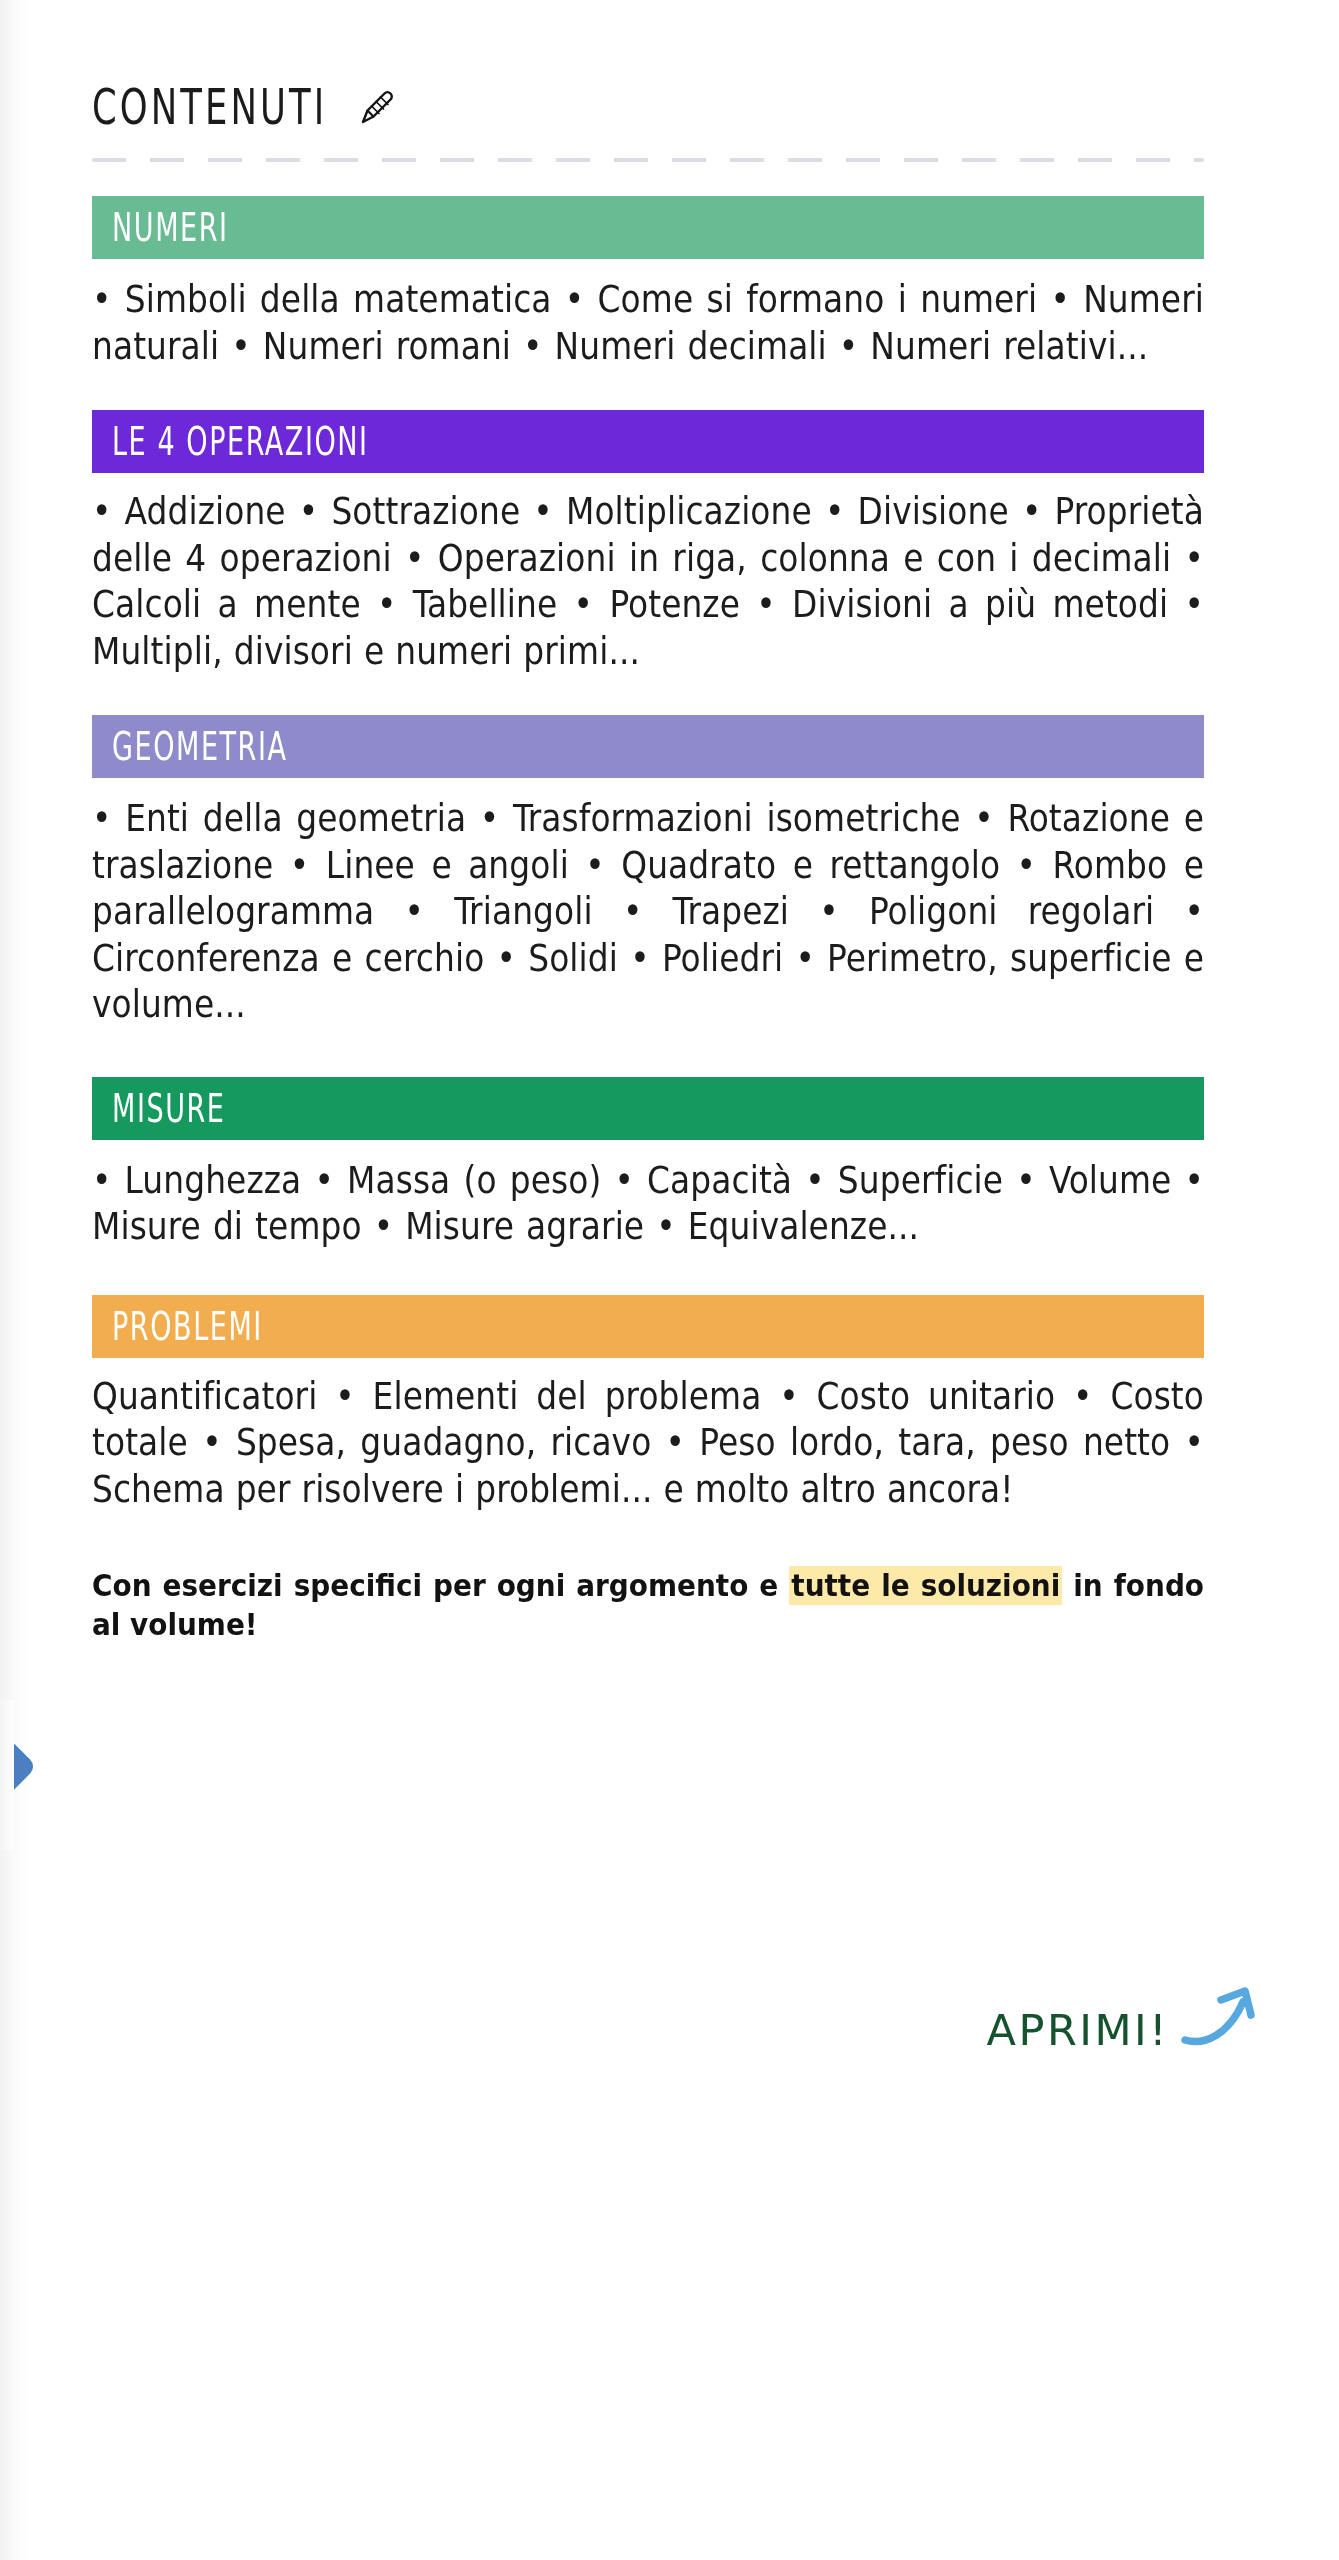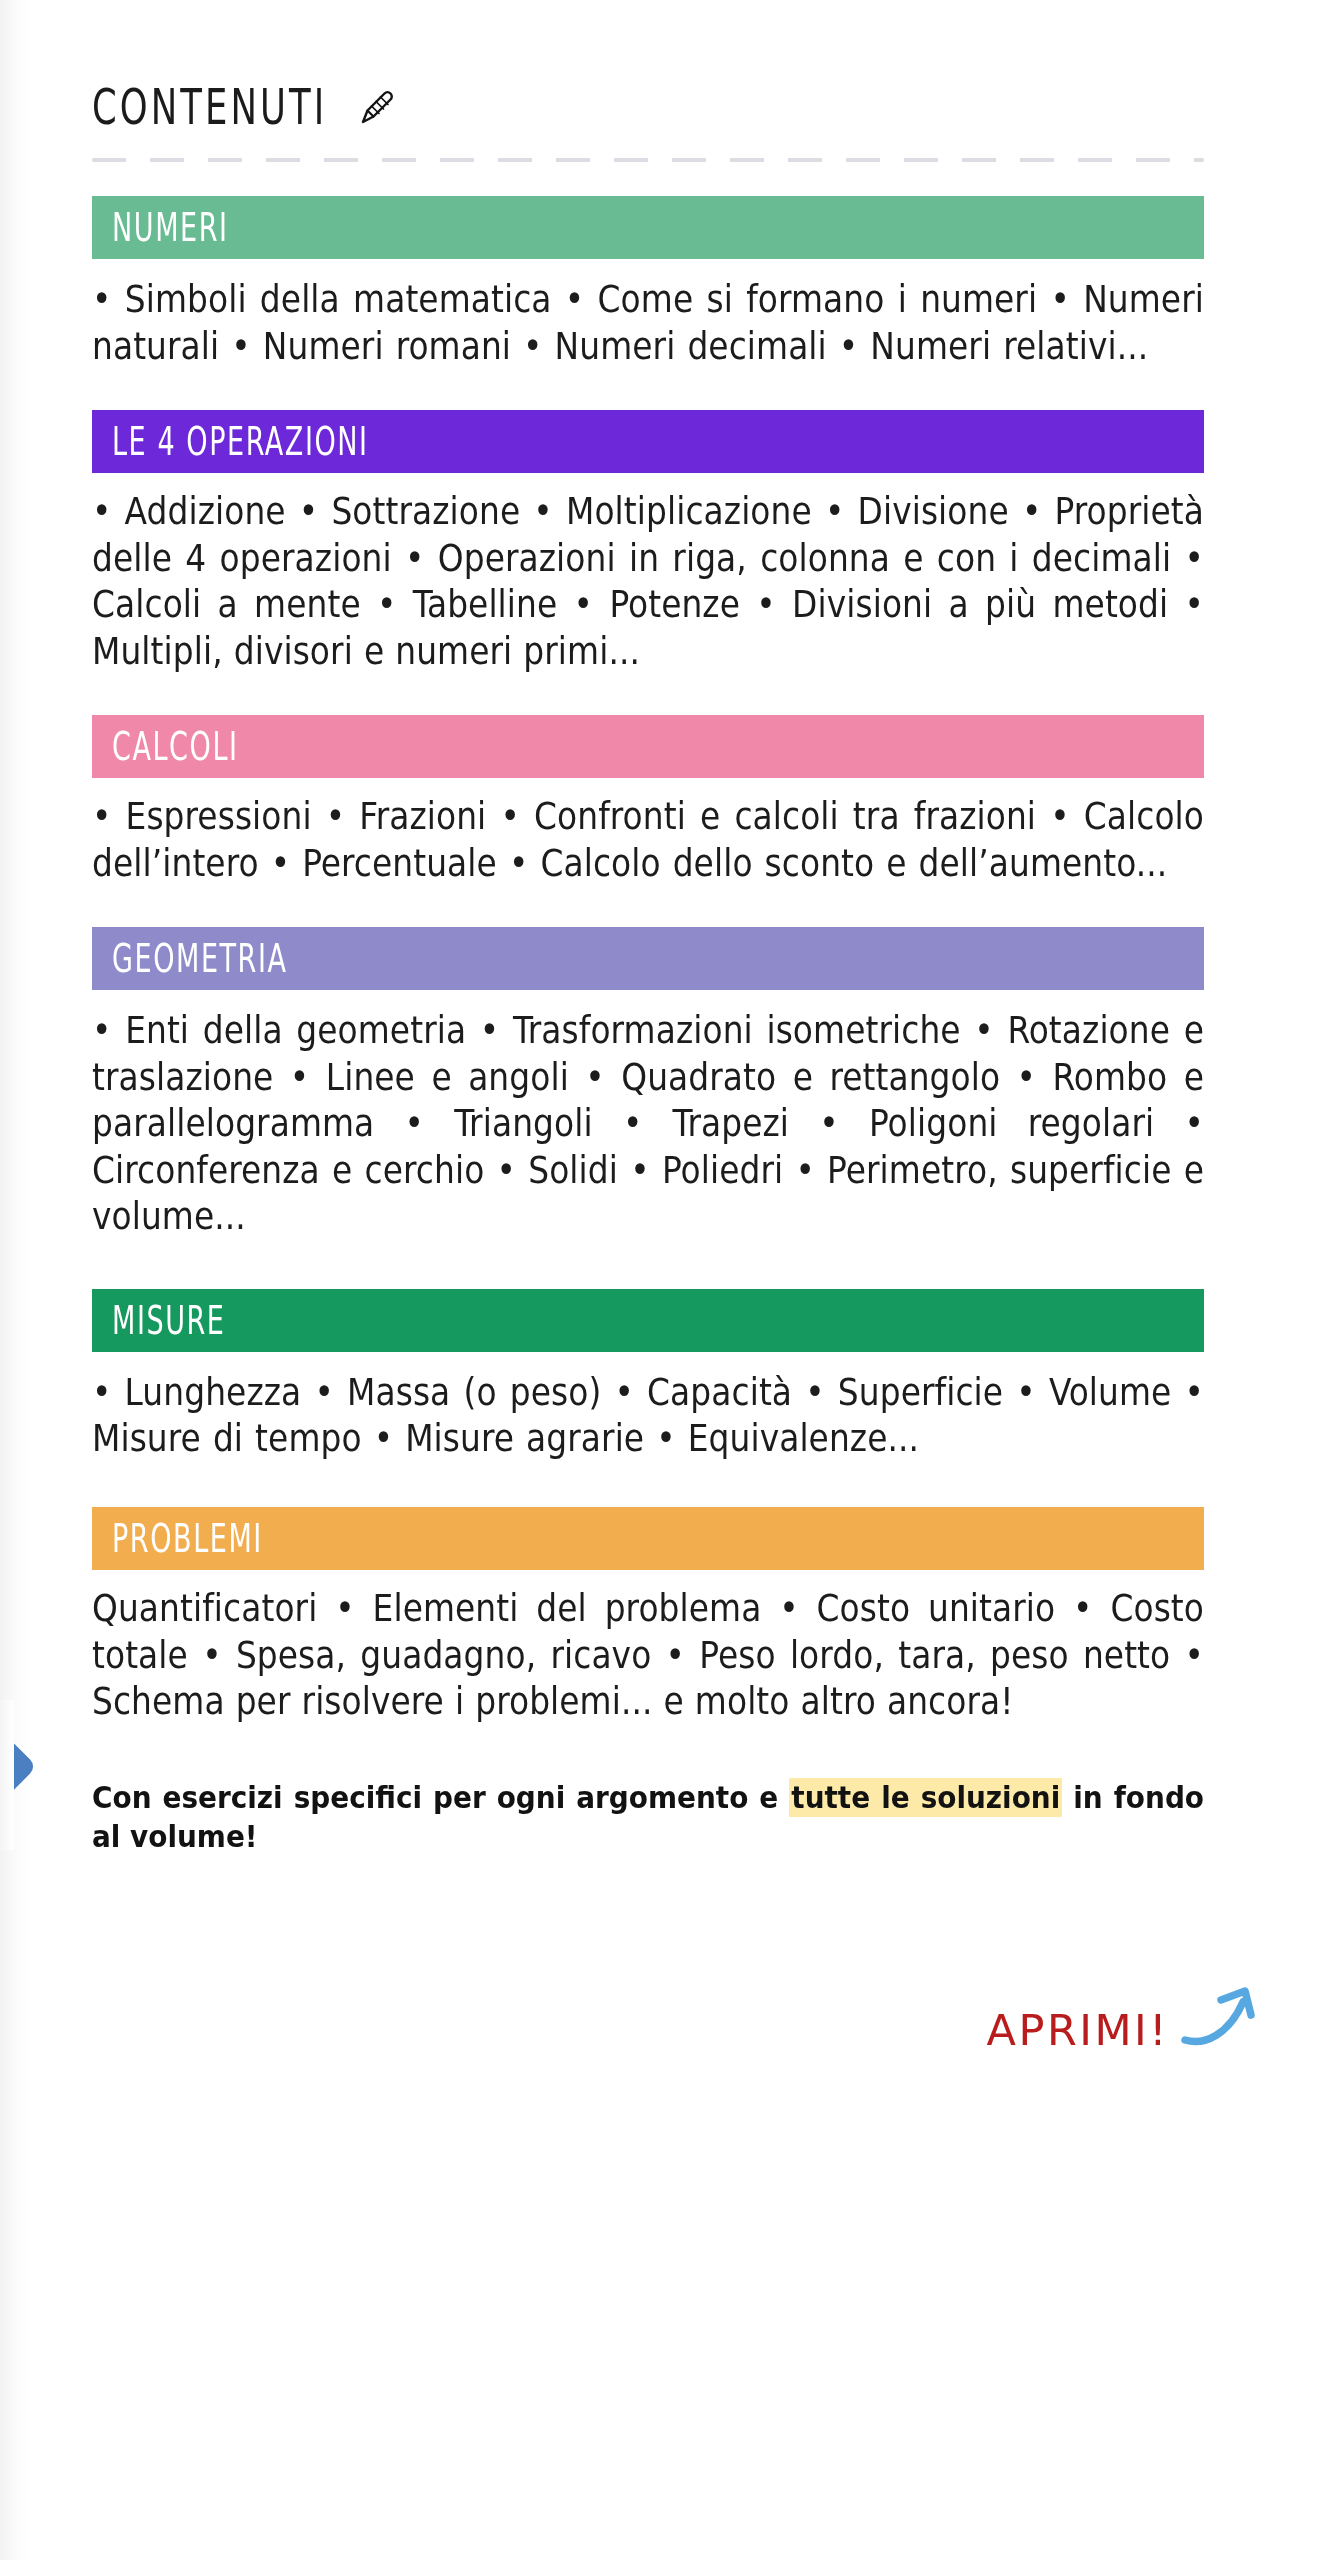--- a/index.html
+++ b/index.html
@@ -158,21 +158,21 @@
     position: absolute;
     right: 72px;
     bottom: 52px;
     display: flex;
     align-items: flex-end;
     gap: 12px;
   }
   .aprimi-text {
     font-family: "DejaVu Sans", "Liberation Sans", sans-serif;
     font-size: 43px;
-    color: #b91c1c;
+    color: #14532d;
     letter-spacing: 2.5px;
     line-height: 1;
     font-weight: 400;
   }
 </style>
 </head>
 <body>
 
 <div class="page">
 
@@ -204,26 +204,20 @@
       <div class="body-text loose">• Simboli della matematica • Come si formano i numeri • Numeri naturali • Numeri romani • Numeri decimali • Numeri relativi...</div>
     </div>
 
     <div class="section sec-oper">
       <div class="band" style="background:#6d28d9">
         <span class="band-label">LE 4 OPERAZIONI</span>
       </div>
       <div class="body-text">• Addizione • Sottrazione • Moltiplicazione • Divisione • Proprietà delle 4 operazioni • Operazioni in riga, colonna e con i decimali • Calcoli a mente • Tabelline • Potenze • Divisioni a più metodi • Multipli, divisori e numeri primi...</div>
     </div>
 
-    <div class="section sec-calcoli">
-      <div class="band" style="background:#f089a9">
-        <span class="band-label">CALCOLI</span>
-      </div>
-      <div class="body-text loose">• Espressioni • Frazioni • Confronti e calcoli tra frazioni • Calcolo dell’intero • Percentuale • Calcolo dello sconto e dell’aumento...</div>
-    </div>
 
     <div class="section sec-geom">
       <div class="band" style="background:#8f8bcb">
         <span class="band-label">GEOMETRIA</span>
       </div>
       <div class="body-text loose">• Enti della geometria • Trasformazioni isometriche • Rotazione e traslazione • Linee e angoli • Quadrato e rettangolo • Rombo e parallelogramma • Triangoli • Trapezi • Poligoni regolari • Circonferenza e cerchio • Solidi • Poliedri • Perimetro, superficie e volume...</div>
     </div>
 
     <div class="section sec-misure">
       <div class="band" style="background:#16995f">

